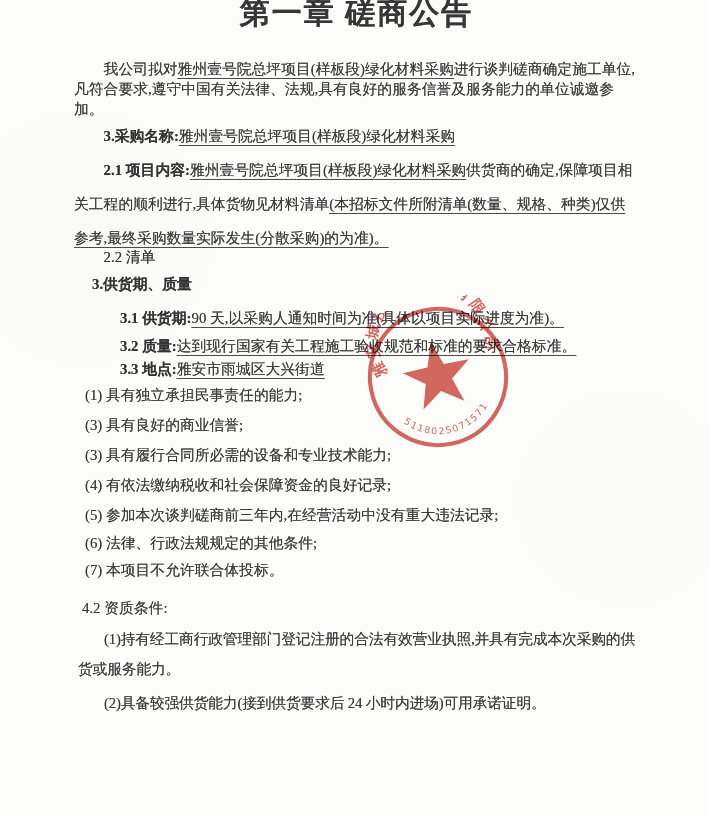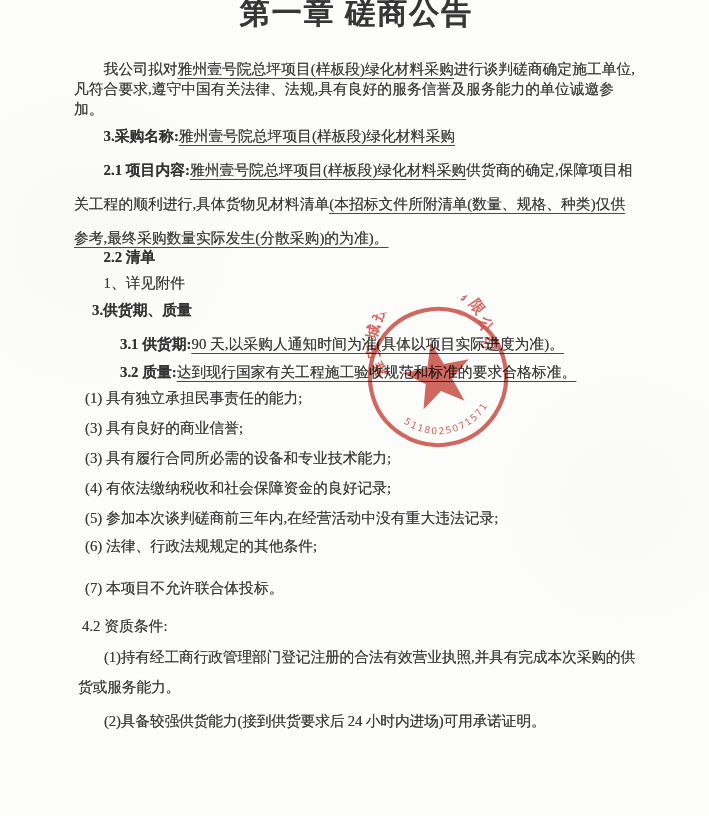--- a/index.html
+++ b/index.html
@@ -29,33 +29,33 @@
   b{font-weight:bold;color:#333;}
   .u{
     text-decoration:underline;
     text-decoration-thickness:1px;
     text-underline-offset:3.5px;
     text-decoration-color:#4a4a4a;
   }
   .intro{margin-top:26px;text-indent:2em;}
   .name-line{margin:7px 0 0 2em;}
   .para21{margin-top:7px;text-indent:2em;line-height:34px;}
-  .h22{margin:-8px 0 0 2em;font-weight:bold;color:#333;}
+  .h22{margin:-8px 0 0 2em;font-weight:normal;color:#333;}
   .attach{margin:6px 0 0 2em;}
   .h3{margin:7px 0 0 18px;font-weight:bold;color:#333;}
   .supply{margin-left:46px;}
   .supply.r1{margin-top:14px;}
   .supply.r2{margin-top:8px;}
   .supply.r3{margin-top:3px;}
   .h4{margin:12px 0 0 33px;font-weight:bold;color:#333;}
   .h41{margin:14px 0 0 33px;}
   .qitem{margin:10px 0 0 11px;}
   .qitem.q1{margin-top:6px;}
   .qitem.q6{margin-top:8px;}
-  .qitem.q7{margin-top:22px;}
+  .qitem.q7{margin-top:7px;}
   .h42{margin:18px 0 0 8px;}
   .citem{margin:6px 0 0 4px;text-indent:26px;line-height:30px;letter-spacing:-0.2px;}
   .citem.c2{margin-top:4px;}
   .seal{
     position:absolute;left:364px;top:310px;
     width:148px;height:148px;
     transform:rotate(-12deg);
     mix-blend-mode:multiply;
     opacity:0.92;
     pointer-events:none;
@@ -69,26 +69,26 @@
   <h1 class="title txt">第一章 磋商公告</h1>
 
   <p class="intro txt"><span>我公司拟对</span><span class="u">雅州壹号院总坪项目(样板段)绿化材料采购</span><span>进行谈判磋商确定施工单位,凡符合要求,遵守中国有关法律、法规,具有良好的服务信誉及服务能力的单位诚邀参加。</span></p>
 
   <p class="name-line txt"><b>3.采购名称:</b><span class="u">雅州壹号院总坪项目(样板段)绿化材料采购</span></p>
 
   <p class="para21 txt"><b>2.1 项目内容:</b><span class="u">雅州壹号院总坪项目(样板段)绿化材料采购</span><span>供货商的确定,保障项目相关工程的顺利进行,具体货物见材料清单</span><span class="u">(本招标文件所附清单(数量、规格、种类)仅供参考,最终采购数量实际发生(分散采购)的为准)。</span></p>
 
   <p class="h22 txt">2.2 清单</p>
 
-  <p class="attach txt">1、详见附件</p>
 
   <p class="h3 txt">3.供货期、质量</p>
 
   <p class="supply r1 txt"><b>3.1 供货期:</b><span class="u">90 天,以采购人通知时间为准(具体以项目实际进度为准)。</span></p>
   <p class="supply r2 txt"><b>3.2 质量:</b><span class="u">达到现行国家有关工程施工验收规范和标准的要求合格标准。</span></p>
+  <p class="supply r3 txt"><b>3.3 地点:</b><span class="u">雅安市雨城区大兴街道</span></p>
 
 
 
   <p class="qitem q1 txt">(1) 具有独立承担民事责任的能力;</p>
   <p class="qitem txt">(3) 具有良好的商业信誉;</p>
   <p class="qitem txt">(3) 具有履行合同所必需的设备和专业技术能力;</p>
   <p class="qitem txt">(4) 有依法缴纳税收和社会保障资金的良好记录;</p>
   <p class="qitem txt">(5) 参加本次谈判磋商前三年内,在经营活动中没有重大违法记录;</p>
   <p class="qitem q6 txt">(6) 法律、行政法规规定的其他条件;</p>
   <p class="qitem q7 txt">(7) 本项目不允许联合体投标。</p>

